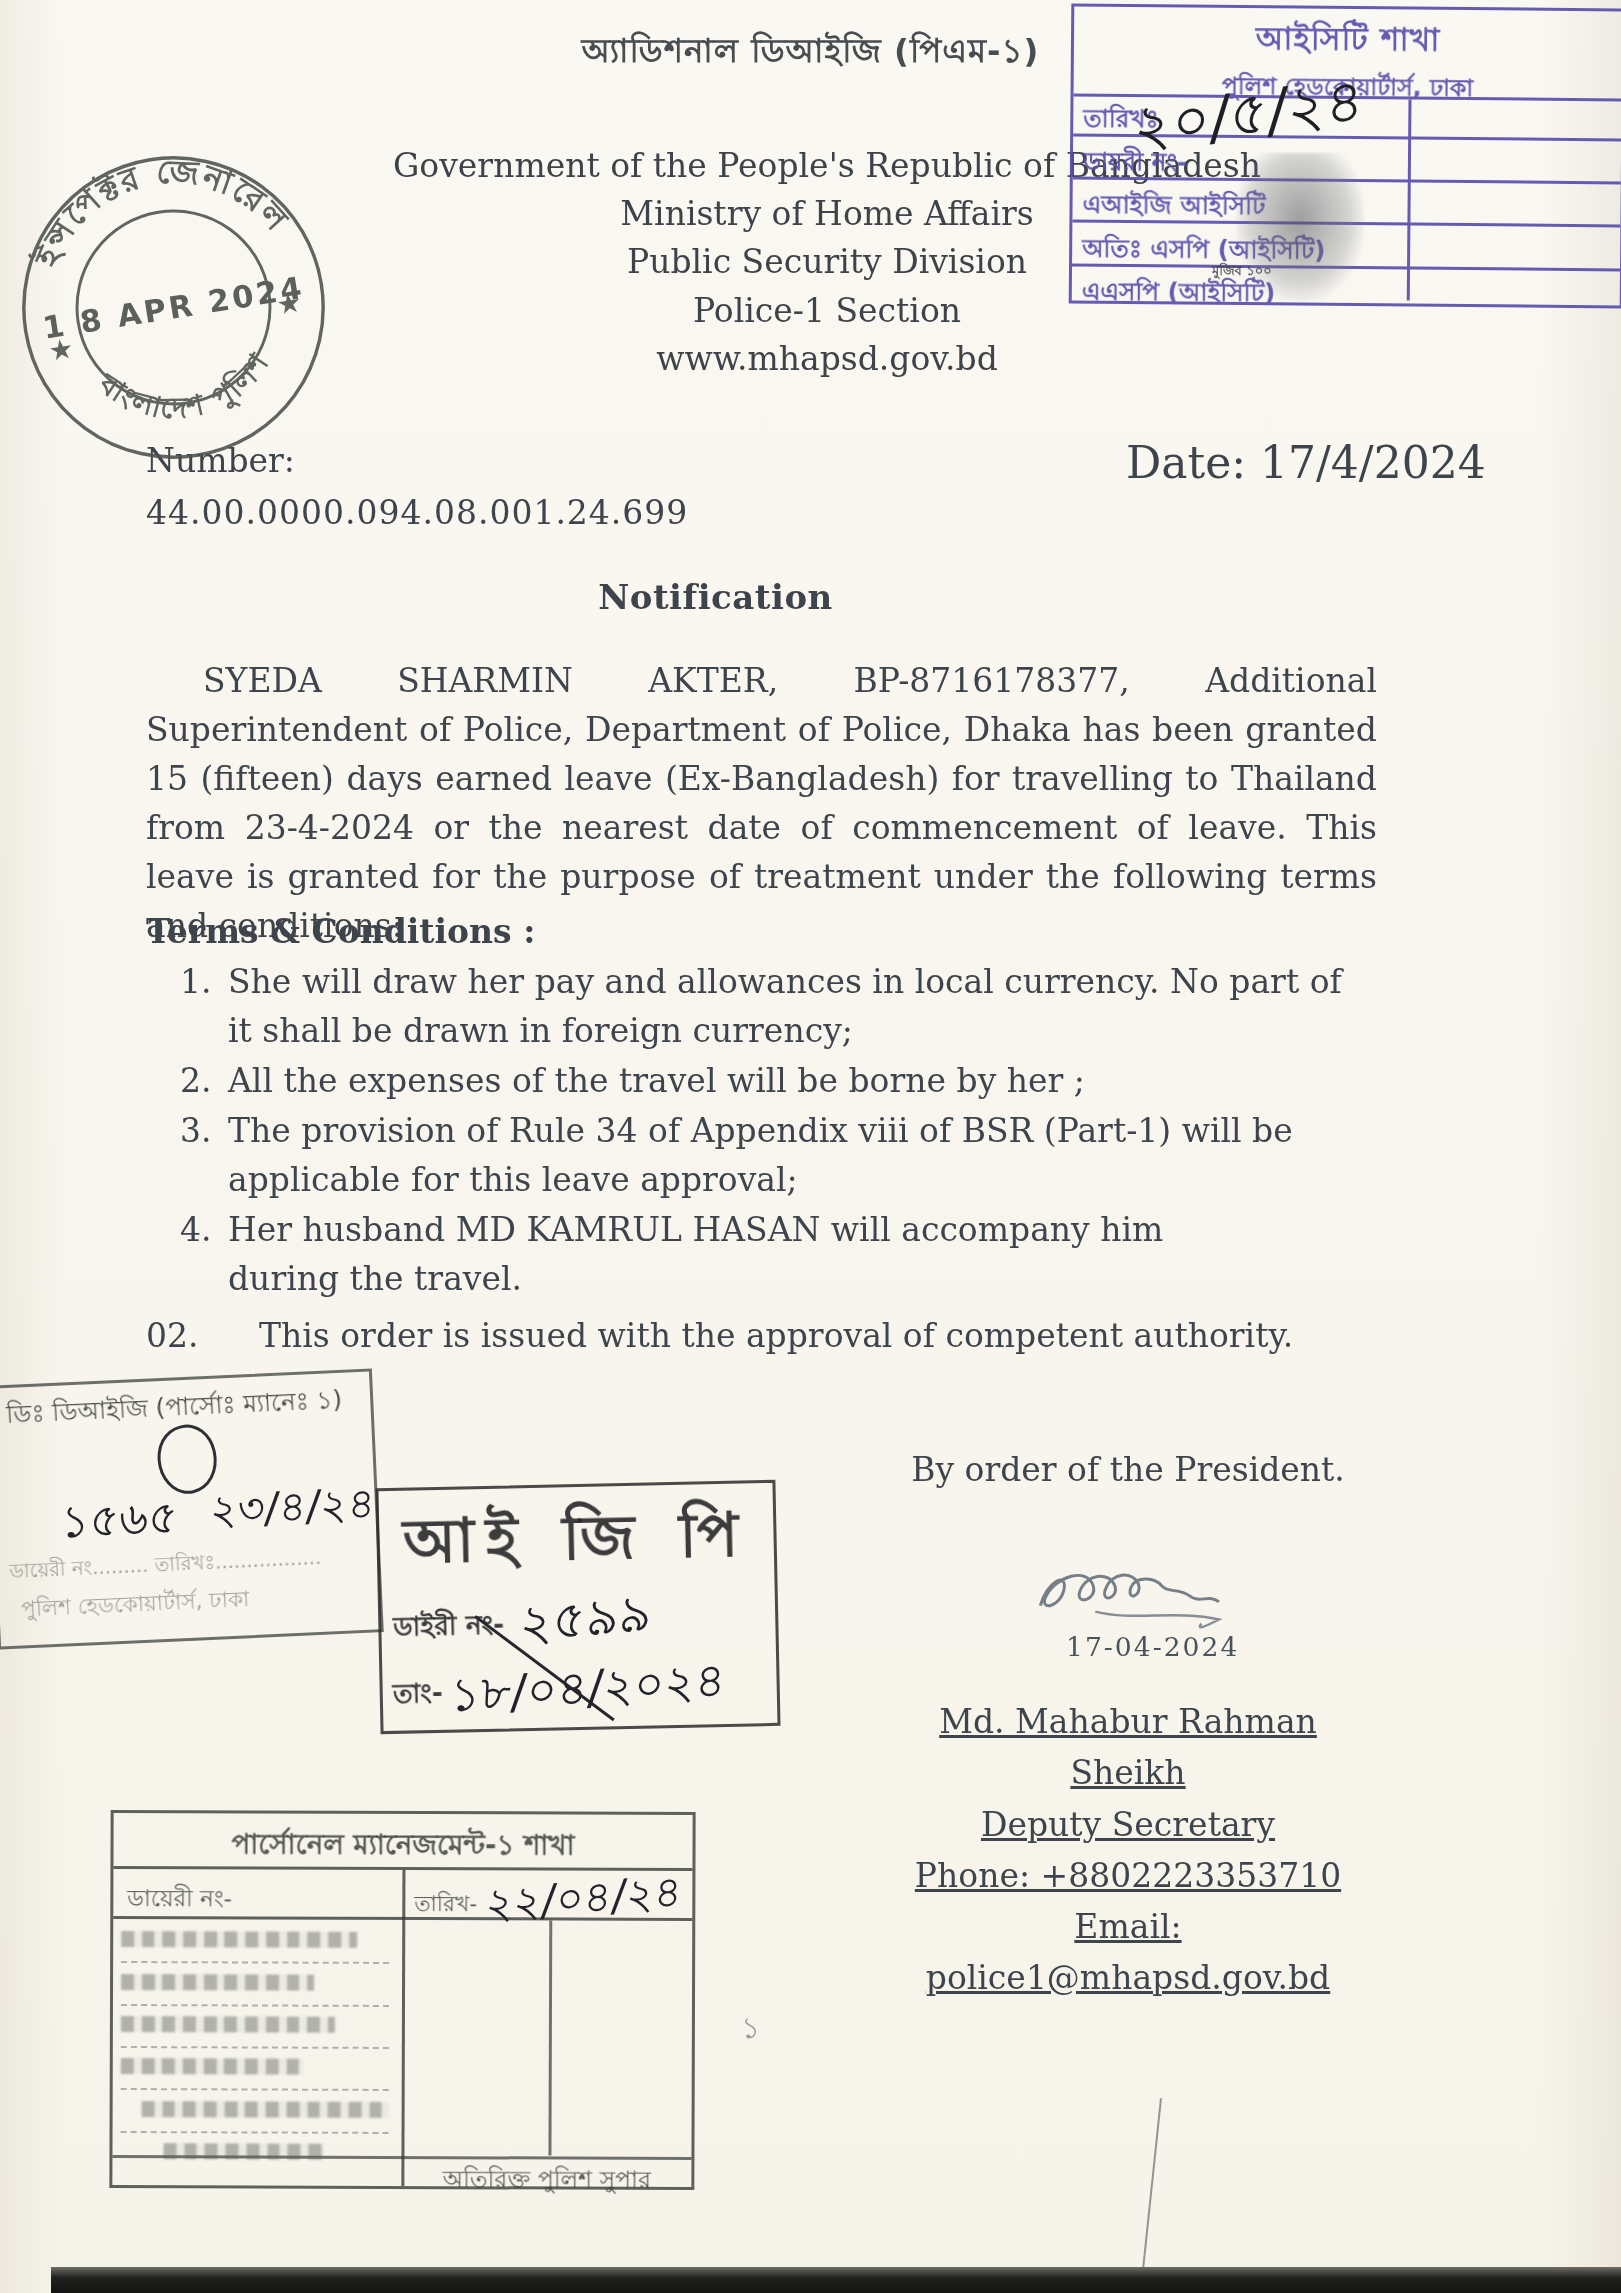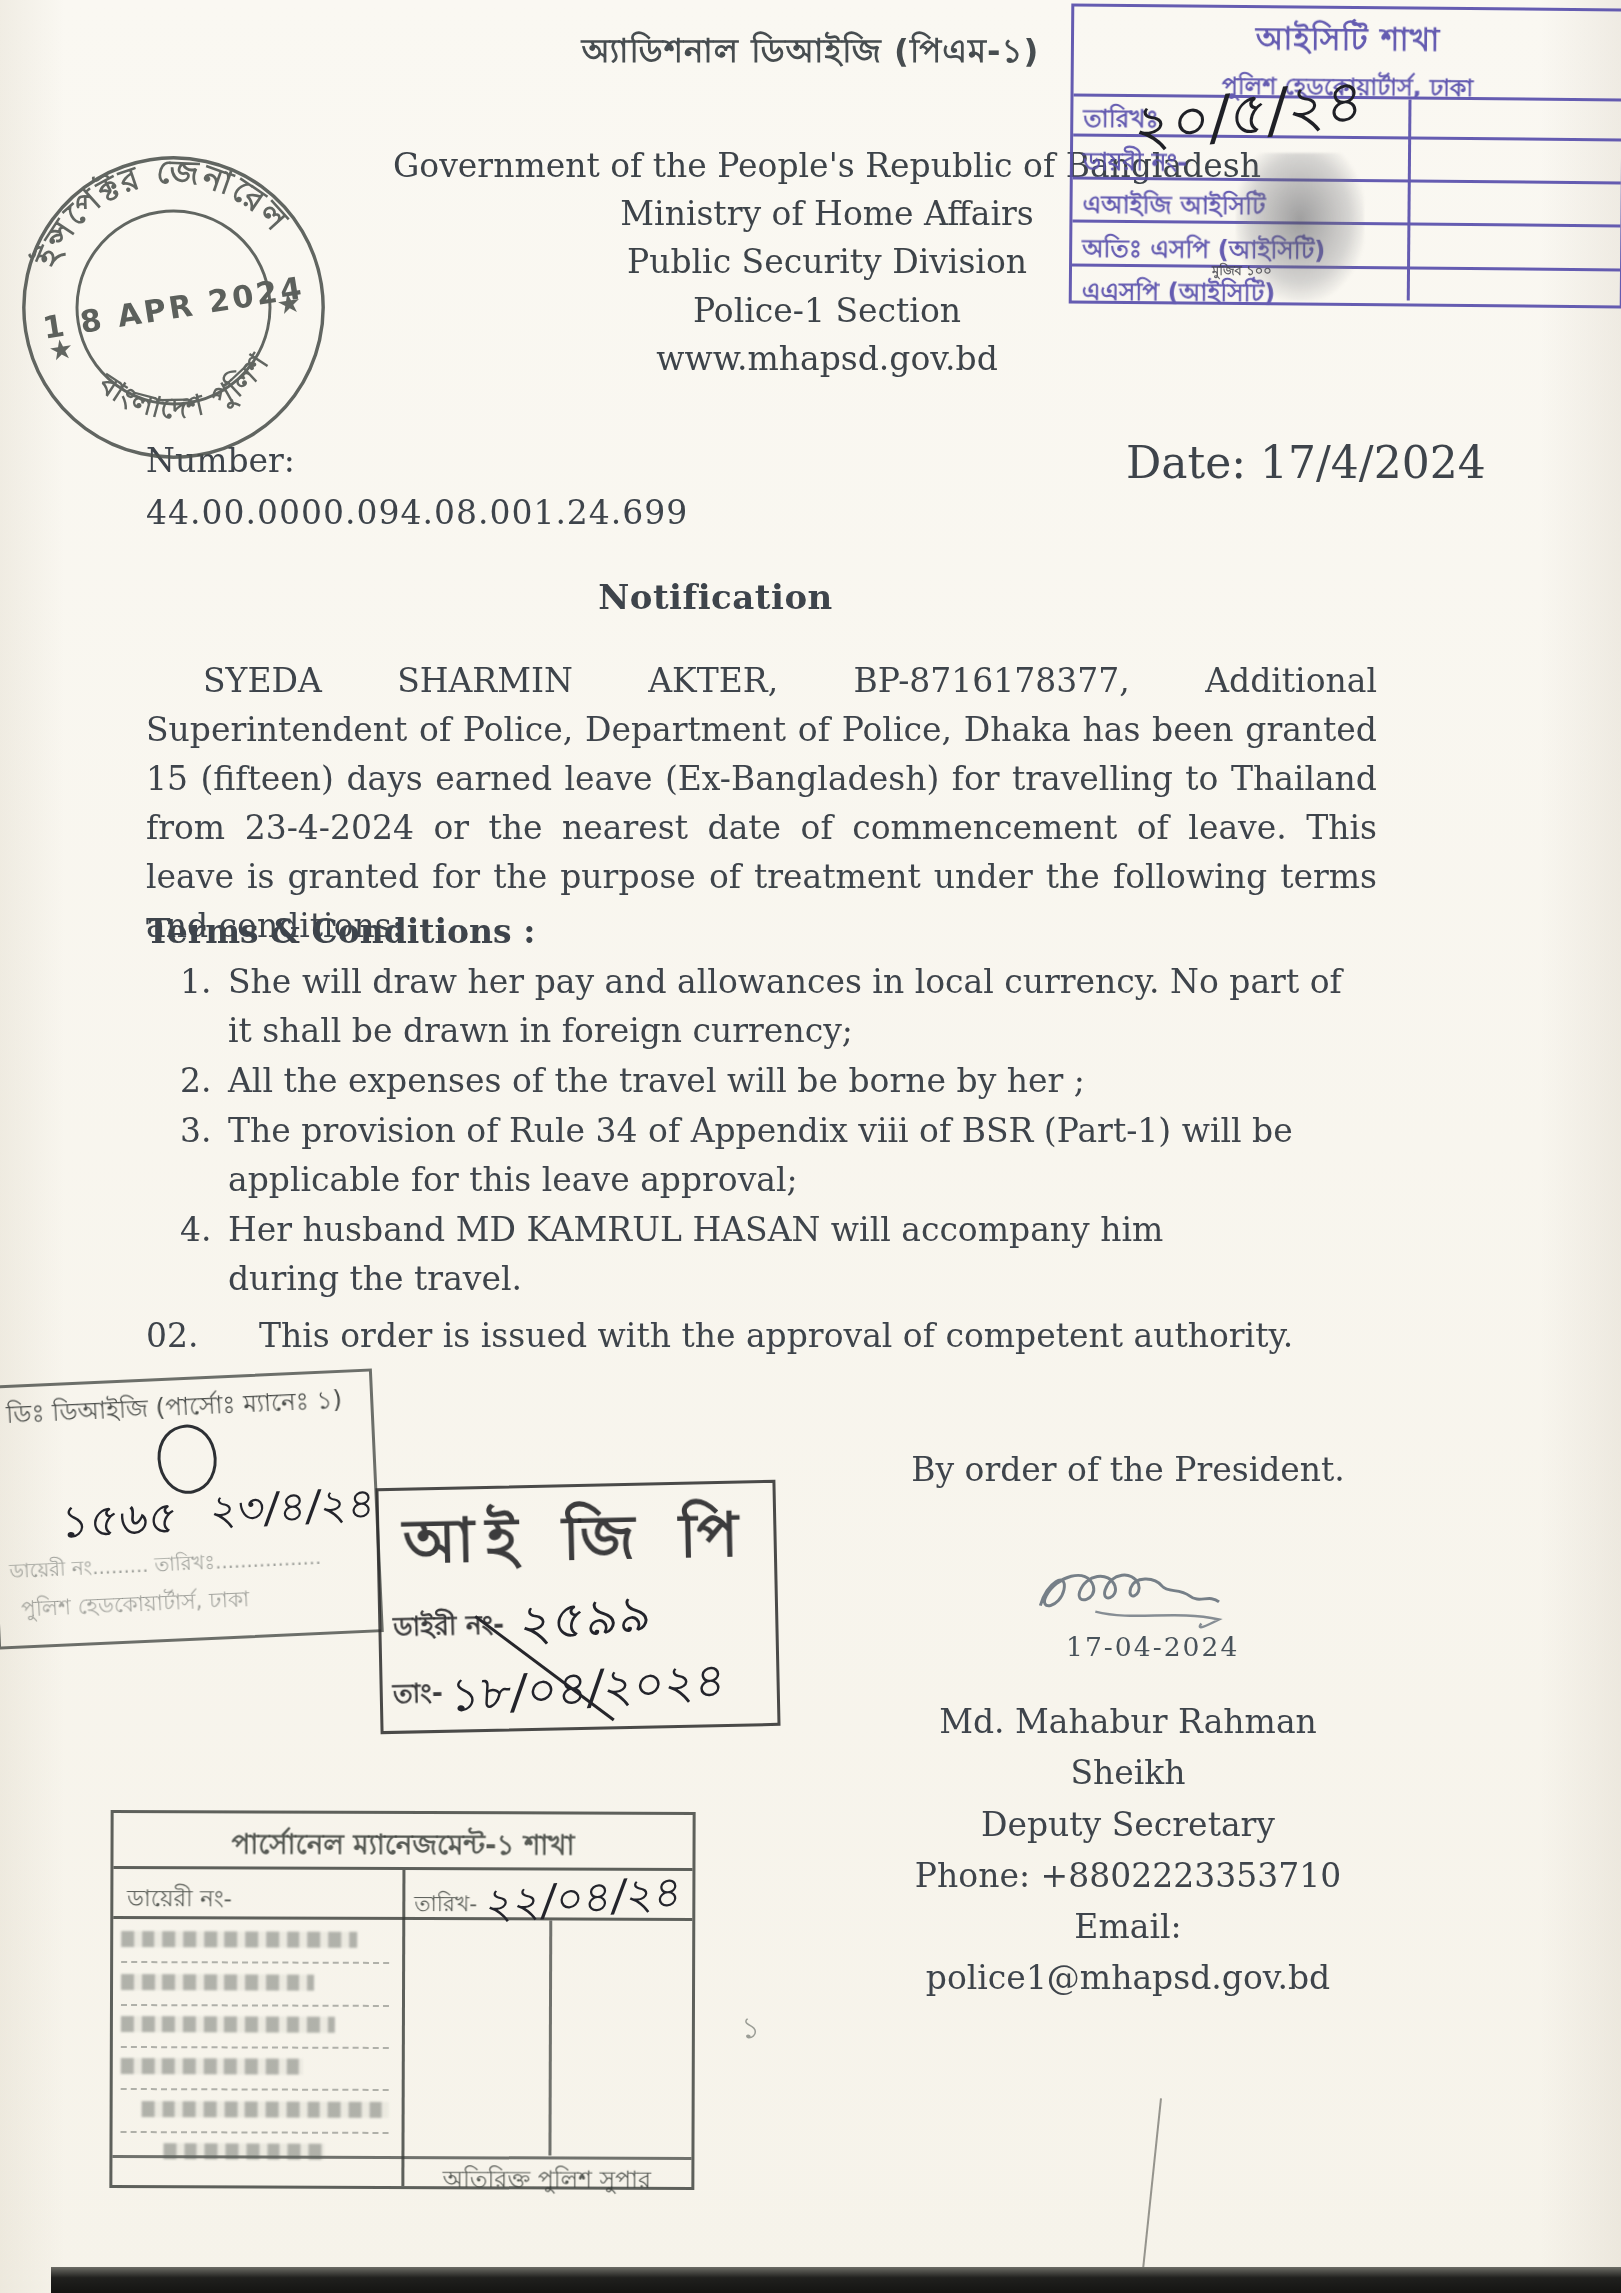--- a/index.html
+++ b/index.html
@@ -57,21 +57,21 @@
   #igp .ttl{position:absolute;left:0;top:3.9px;width:100%;text-align:center;font-size:61px;font-weight:bold;letter-spacing:11.8px;color:rgba(40,40,42,.9);}
   #igp .l1{position:absolute;left:11.8px;top:116px;font-size:26.6px;color:rgba(40,40,42,.9);font-weight:600;}
   #igp .v1{position:absolute;left:138px;top:93px;font-size:51px;transform:rotate(-4deg) skewX(-6deg);}
   #igp .l2{position:absolute;left:9.9px;top:183px;font-size:26.6px;color:rgba(40,40,42,.9);font-weight:600;}
   #igp .v2{position:absolute;left:67px;top:165px;font-size:47px;transform:rotate(-2deg) skewX(-6deg);}
   #igp .slash{position:absolute;left:95px;top:126px;width:173px;height:3px;background:#26262b;transform:rotate(38deg);transform-origin:left top;}
   
   #by-order{left:867px;top:1450px;width:522px;text-align:center;font-size:33px;}
   #sig{left:1026px;top:1537px;z-index:1;}
   #sig-date{left:1066px;top:1631px;font-size:26.6px;letter-spacing:2px;color:#49535b;}
-  .off-line{left:867px;width:522px;text-align:center;font-size:33px;}
+  .off-line{left:867px;width:522px;text-align:center;font-size:33px;text-decoration:underline;}
   
   #pm1{left:110px;top:1811px;width:579px;height:372px;border:3px solid rgba(55,59,55,.8);transform:rotate(.2deg);color:rgba(52,57,53,.82);z-index:2;}
   #pm1 .hdr{position:absolute;left:0;top:0;width:100%;height:56px;border-bottom:3px solid rgba(55,59,55,.8);text-align:center;font-size:27.6px;font-weight:bold;padding-top:9.9px;box-sizing:border-box;}
   #pm1 .vdiv1{position:absolute;left:289px;top:56px;width:3px;height:316px;background:rgba(55,59,55,.8);}
   #pm1 .hrow{position:absolute;left:0;top:103px;width:100%;height:3px;background:rgba(55,59,55,.8);}
   #pm1 .diary{position:absolute;left:13.8px;top:67px;font-size:23px;}
   #pm1 .datelbl{position:absolute;left:301px;top:73px;font-size:21.7px;text-align:right;}
   #pm1 .datehw{position:absolute;left:372px;top:51px;font-size:43px;transform:rotate(-4deg) skewX(-8deg);}
   #pm1 .vdiv2{position:absolute;left:436px;top:106px;width:2.5px;height:235px;background:rgba(55,59,55,.7);}
   #pm1 .hrow2{position:absolute;left:0;top:342px;width:100%;height:2.5px;background:rgba(55,59,55,.7);}

